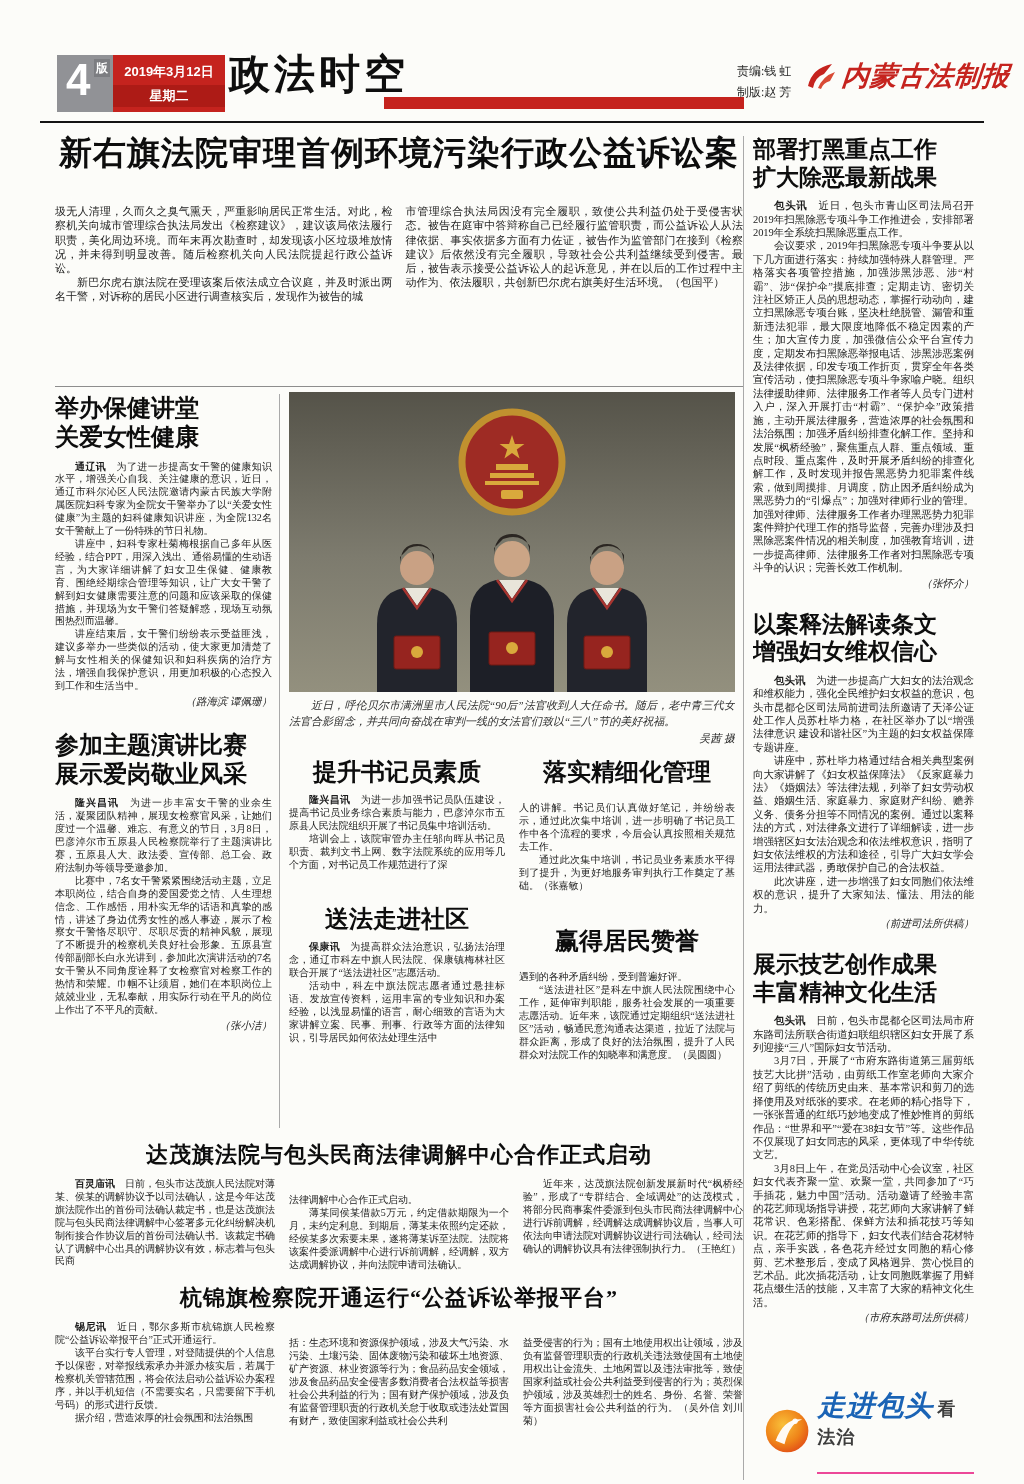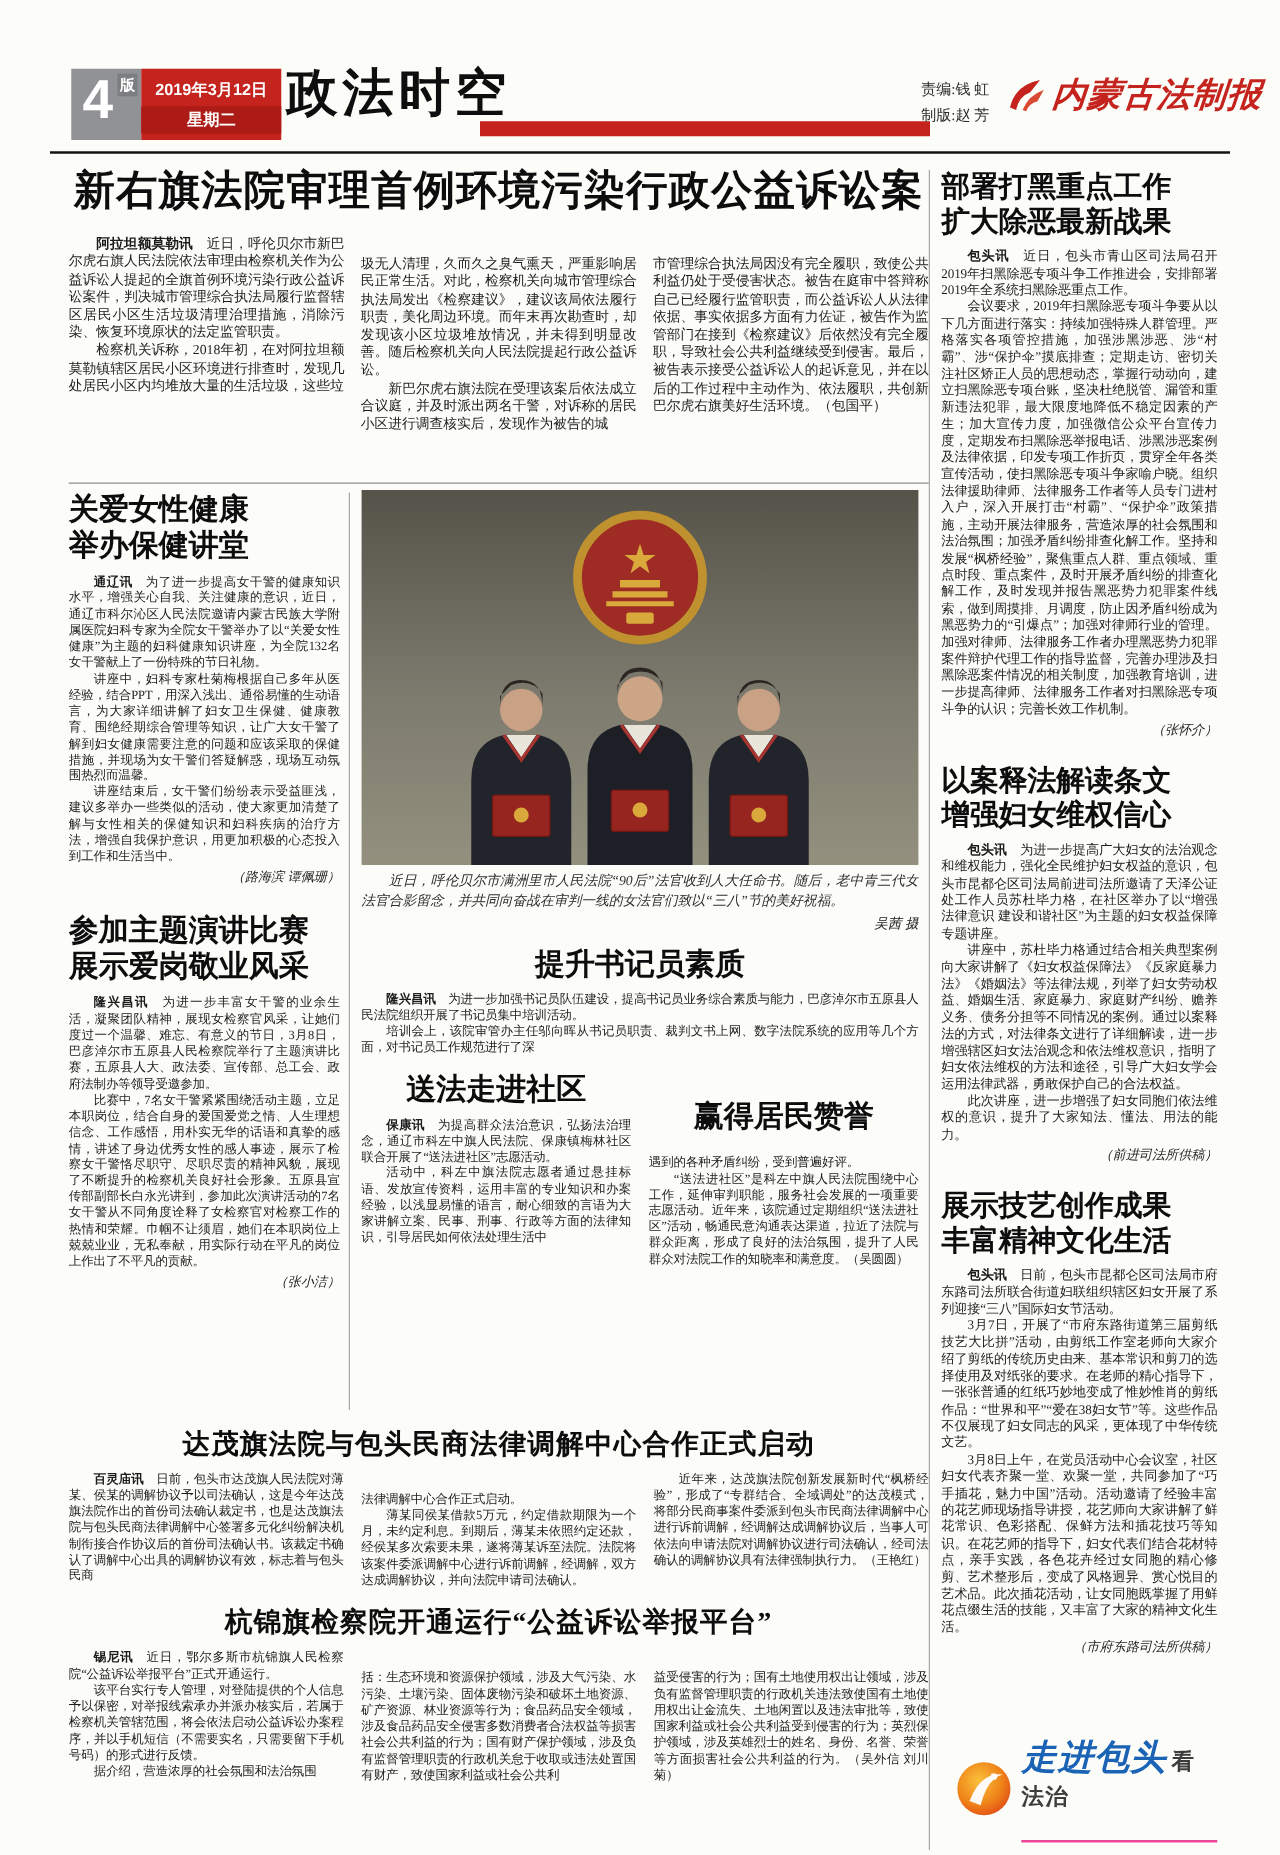--- a/index.html
+++ b/index.html
@@ -108,39 +108,35 @@
       <path d="M12,26 Q17,14 29,10 L24,19 Q17,21 15,27 Z" fill="#d94a35"></path>
     </svg>
     <span class="brand-name">内蒙古法制报</span>
   </div>
   <div class="abs rule-top"></div>
 
   <section class="abs lead">
     <h1>新右旗法院审理首例环境污染行政公益诉讼案</h1>
     <div class="cols">
       <div class="col jt">
-          <p class="para"><b>阿拉坦额莫勒讯</b>　近日，呼伦贝尔市新巴尔虎右旗人民法院依法审理由检察机关作为公益诉讼人提起的全旗首例环境污染行政公益诉讼案件，判决城市管理综合执法局履行监督辖区居民小区生活垃圾清理治理措施，消除污染、恢复环境原状的法定监管职责。</p>
-          <p class="para">检察机关诉称，2018年初，在对阿拉坦额莫勒镇辖区居民小区环境进行排查时，发现几处居民小区内均堆放大量的生活垃圾，这些垃</p>
-        </div>
-      <div class="col jt">
           <p class="para flush">圾无人清理，久而久之臭气熏天，严重影响居民正常生活。对此，检察机关向城市管理综合执法局发出《检察建议》，建议该局依法履行职责，美化周边环境。而年末再次勘查时，却发现该小区垃圾堆放情况，并未得到明显改善。随后检察机关向人民法院提起行政公益诉讼。</p>
           <p class="para">新巴尔虎右旗法院在受理该案后依法成立合议庭，并及时派出两名干警，对诉称的居民小区进行调查核实后，发现作为被告的城</p>
         </div>
       <div class="col jt">
           <p class="para flush">市管理综合执法局因没有完全履职，致使公共利益仍处于受侵害状态。被告在庭审中答辩称自己已经履行监管职责，而公益诉讼人从法律依据、事实依据多方面有力佐证，被告作为监管部门在接到《检察建议》后依然没有完全履职，导致社会公共利益继续受到侵害。最后，被告表示接受公益诉讼人的起诉意见，并在以后的工作过程中主动作为、依法履职，共创新巴尔虎右旗美好生活环境。（包国平）</p>
         </div>
     </div>
   </section>
   <div class="abs rule-lead"></div>
 
   <div class="abs leftcol">
     <article>
       <div class="ltitle">
+        <div>举办保健讲堂</div>
         <div>关爱女性健康</div>
-        <div>举办保健讲堂</div>
       </div>
       <div class="body jt">
           <p class="para"><b>通辽讯</b>　为了进一步提高女干警的健康知识水平，增强关心自我、关注健康的意识，近日，通辽市科尔沁区人民法院邀请内蒙古民族大学附属医院妇科专家为全院女干警举办了以“关爱女性健康”为主题的妇科健康知识讲座，为全院132名女干警献上了一份特殊的节日礼物。</p>
           <p class="para">讲座中，妇科专家杜菊梅根据自己多年从医经验，结合PPT，用深入浅出、通俗易懂的生动语言，为大家详细讲解了妇女卫生保健、健康教育、围绝经期综合管理等知识，让广大女干警了解到妇女健康需要注意的问题和应该采取的保健措施，并现场为女干警们答疑解惑，现场互动氛围热烈而温馨。</p>
           <p class="para">讲座结束后，女干警们纷纷表示受益匪浅，建议多举办一些类似的活动，使大家更加清楚了解与女性相关的保健知识和妇科疾病的治疗方法，增强自我保护意识，用更加积极的心态投入到工作和生活当中。</p>
         </div>
       <div class="byline">（路海滨 谭佩珊）</div>
     </article>
     <article>
       <div class="ltitle">
@@ -211,20 +207,27 @@
 
     <article class="c-art">
       <div class="c-cols">
         <div class="c-col">
           <div class="c-title">提升书记员素质</div>
           <div class="body jt">
               <p class="para"><b>隆兴昌讯</b>　为进一步加强书记员队伍建设，提高书记员业务综合素质与能力，巴彦淖尔市五原县人民法院组织开展了书记员集中培训活动。</p>
               <p class="para">培训会上，该院审管办主任邬向晖从书记员职责、裁判文书上网、数字法院系统的应用等几个方面，对书记员工作规范进行了深</p>
             </div>
         </div>
+        <div class="c-col">
+          <div class="c-title">落实精细化管理</div>
+          <div class="body jt">
+              <p class="para flush">人的讲解。书记员们认真做好笔记，并纷纷表示，通过此次集中培训，进一步明确了书记员工作中各个流程的要求，今后会认真按照相关规范去工作。</p>
+              <p class="para">通过此次集中培训，书记员业务素质水平得到了提升，为更好地服务审判执行工作奠定了基础。（张嘉敏）</p>
+            </div>
+        </div>
       </div>
     </article>
 
     <article class="c-art">
       <div class="c-cols">
         <div class="c-col">
           <div class="c-title">送法走进社区</div>
           <div class="body jt">
               <p class="para"><b>保康讯</b>　为提高群众法治意识，弘扬法治理念，通辽市科左中旗人民法院、保康镇梅林社区联合开展了“送法进社区”志愿活动。</p>
               <p class="para">活动中，科左中旗法院志愿者通过悬挂标语、发放宣传资料，运用丰富的专业知识和办案经验，以浅显易懂的语言，耐心细致的言语为大家讲解立案、民事、刑事、行政等方面的法律知识，引导居民如何依法处理生活中</p>

